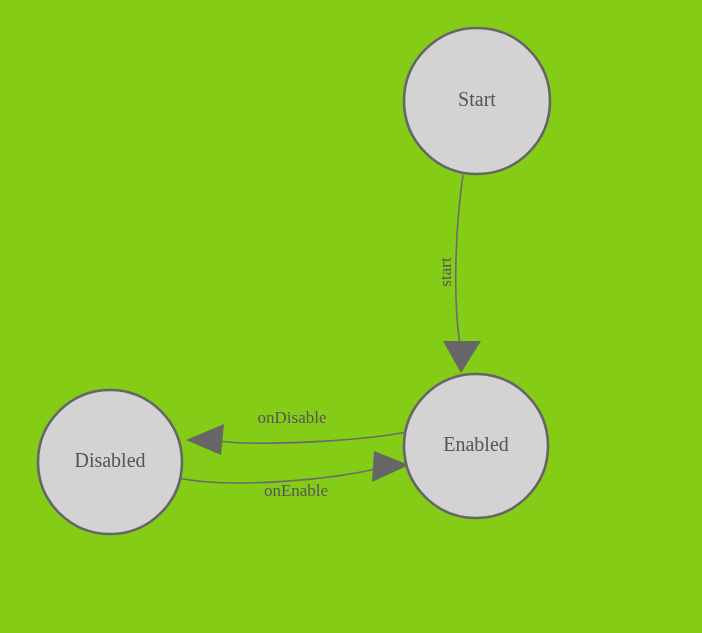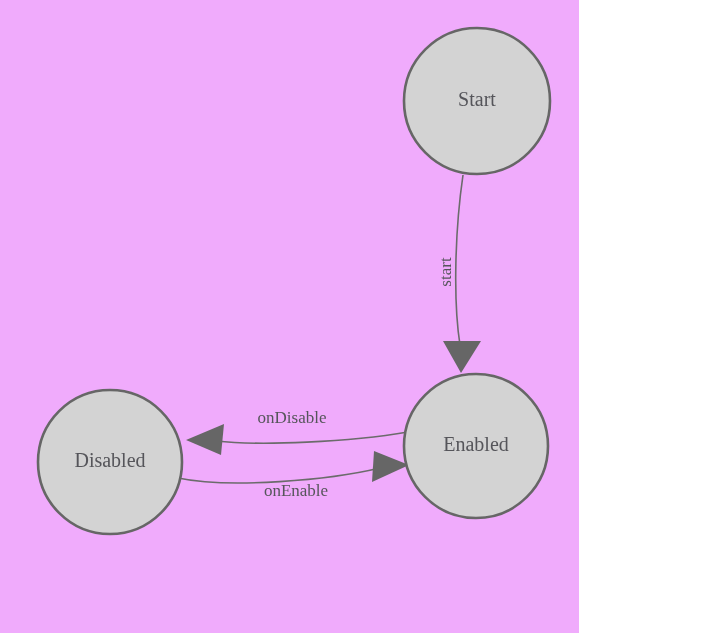--- a/index.html
+++ b/index.html
@@ -8,23 +8,23 @@
     background: #ffffff;
   }
   body {
     width: 702px;
     height: 633px;
     overflow: hidden;
     font-family: "Liberation Serif", "DejaVu Serif", serif;
   }
   #canvas {
     position: relative;
-    width: 579px;
+    width: 702px;
     height: 633px;
-    background: #f0abfc;
+    background: #84cc16;
   }
   svg#diagram {
     position: absolute;
     top: 0;
     left: 0;
     width: 702px;
     height: 633px;
     display: block;
   }
   .node-circle {

